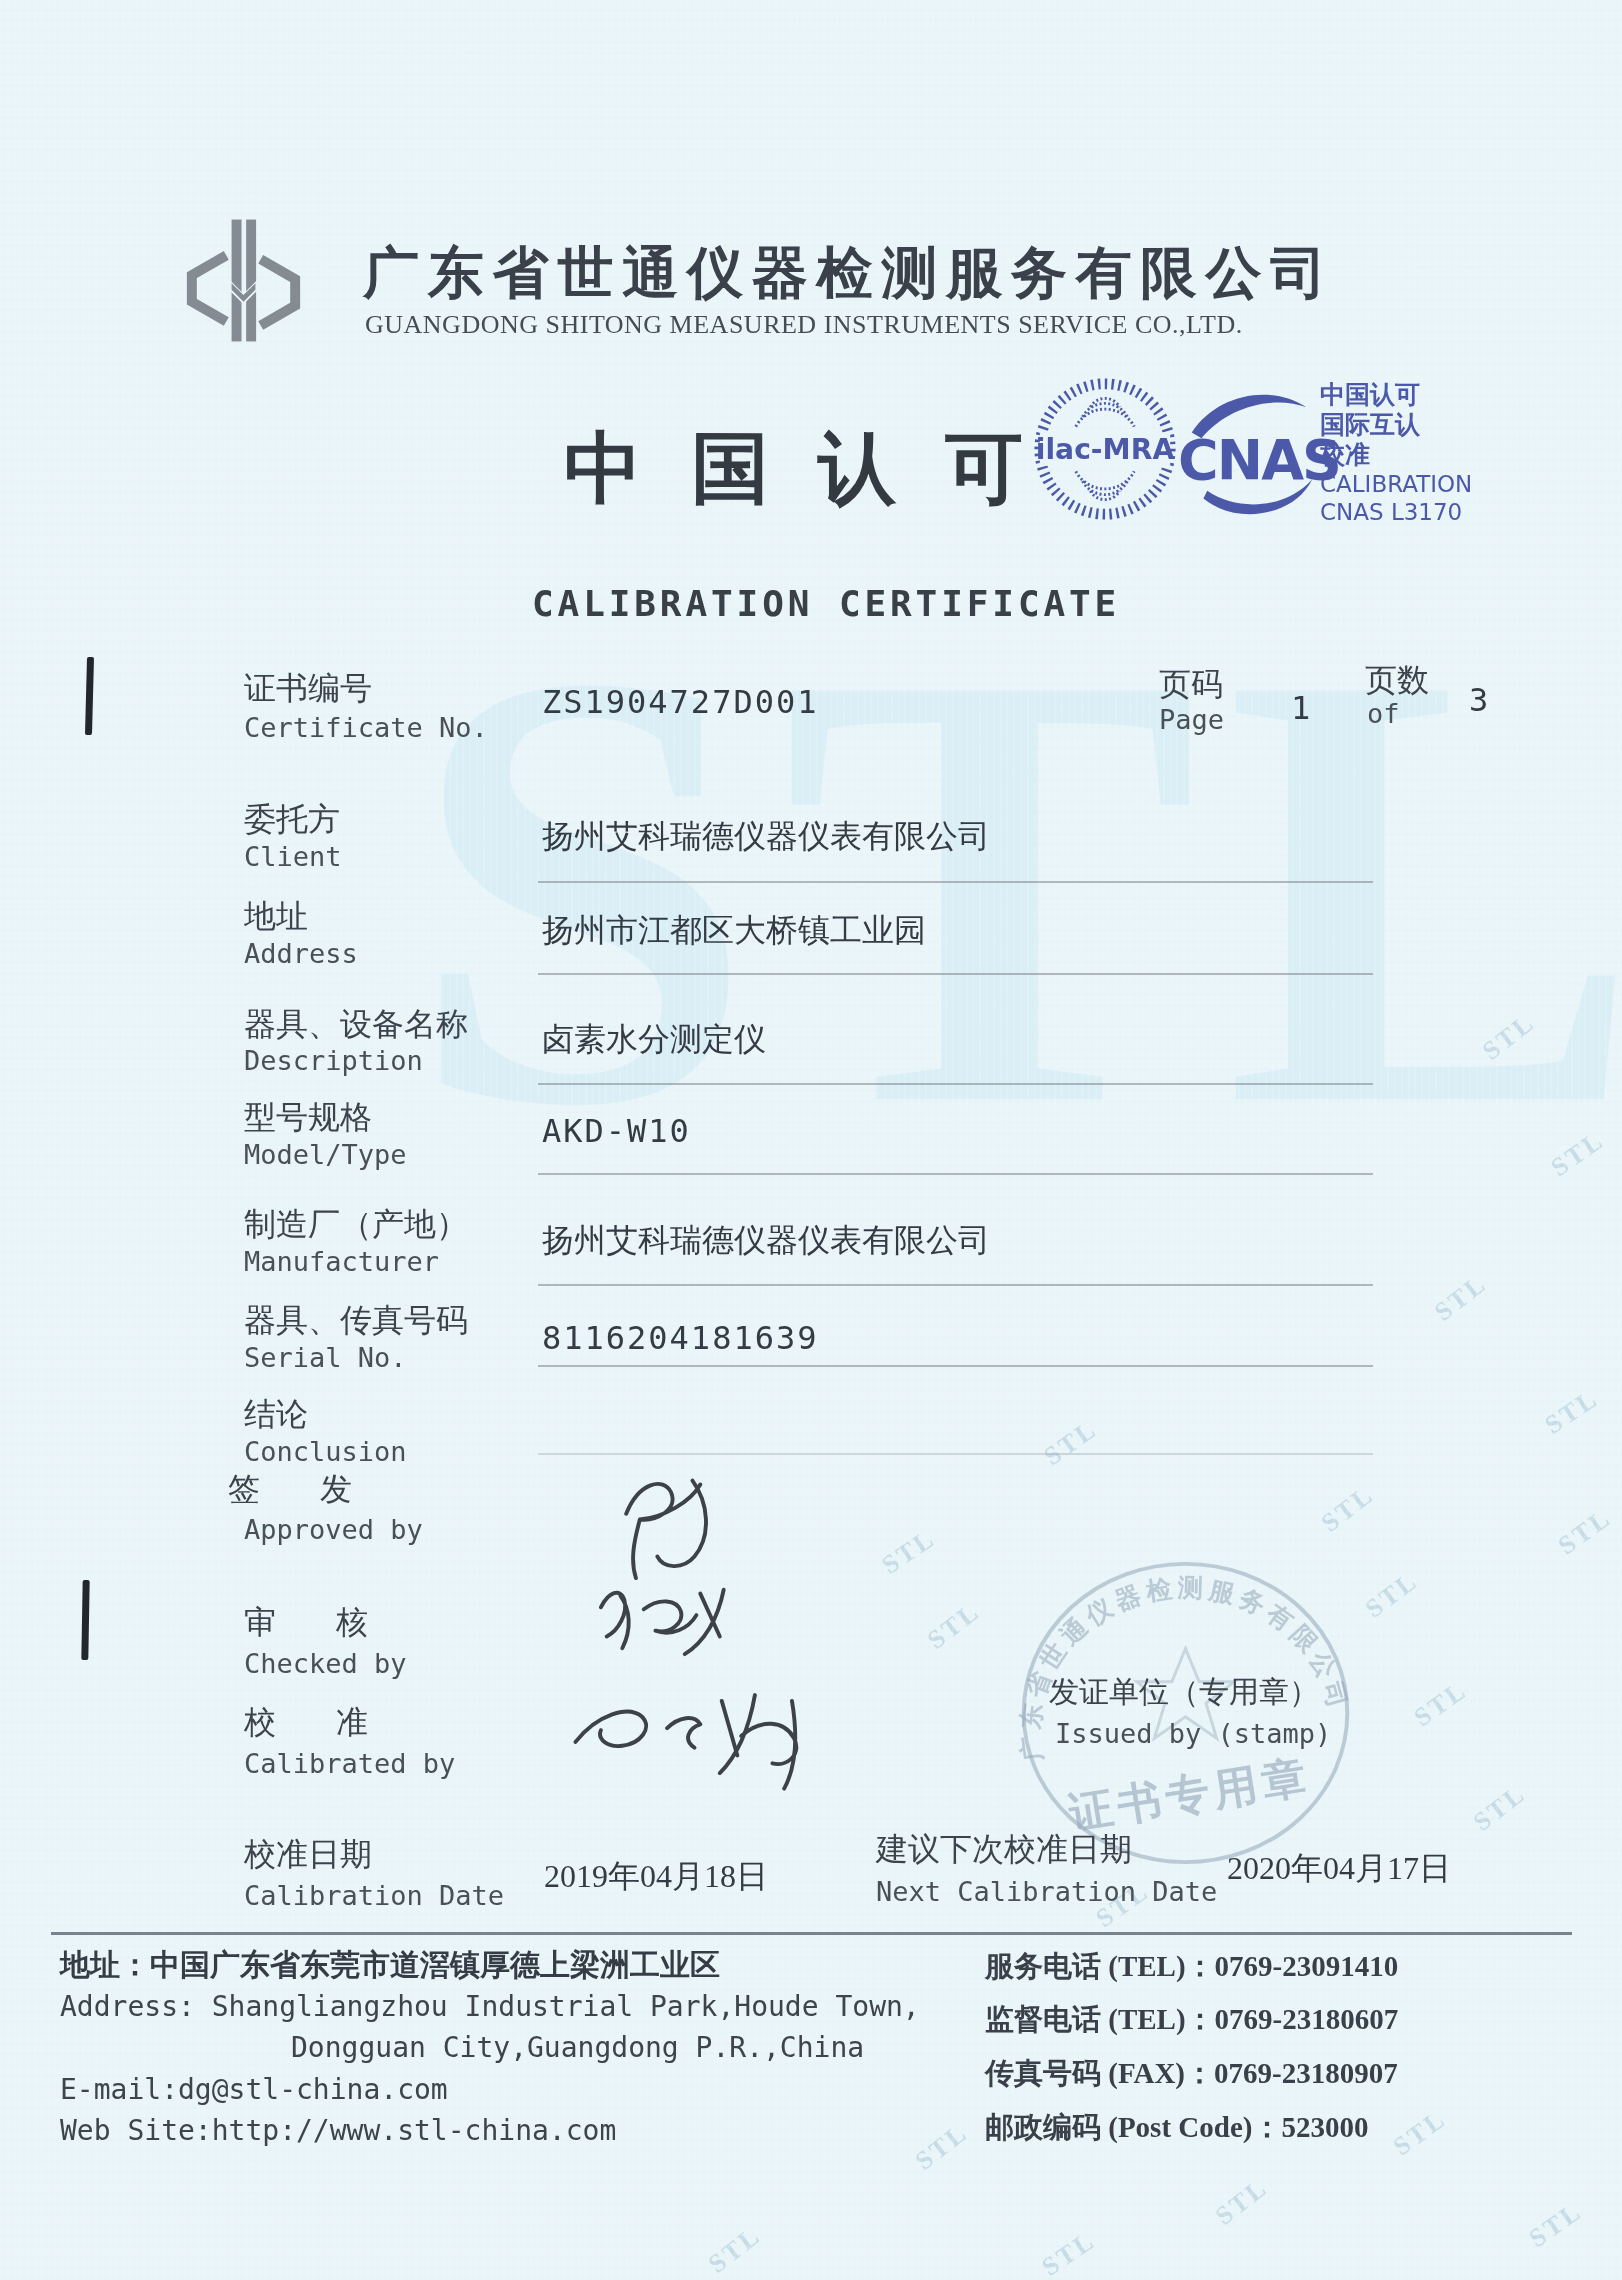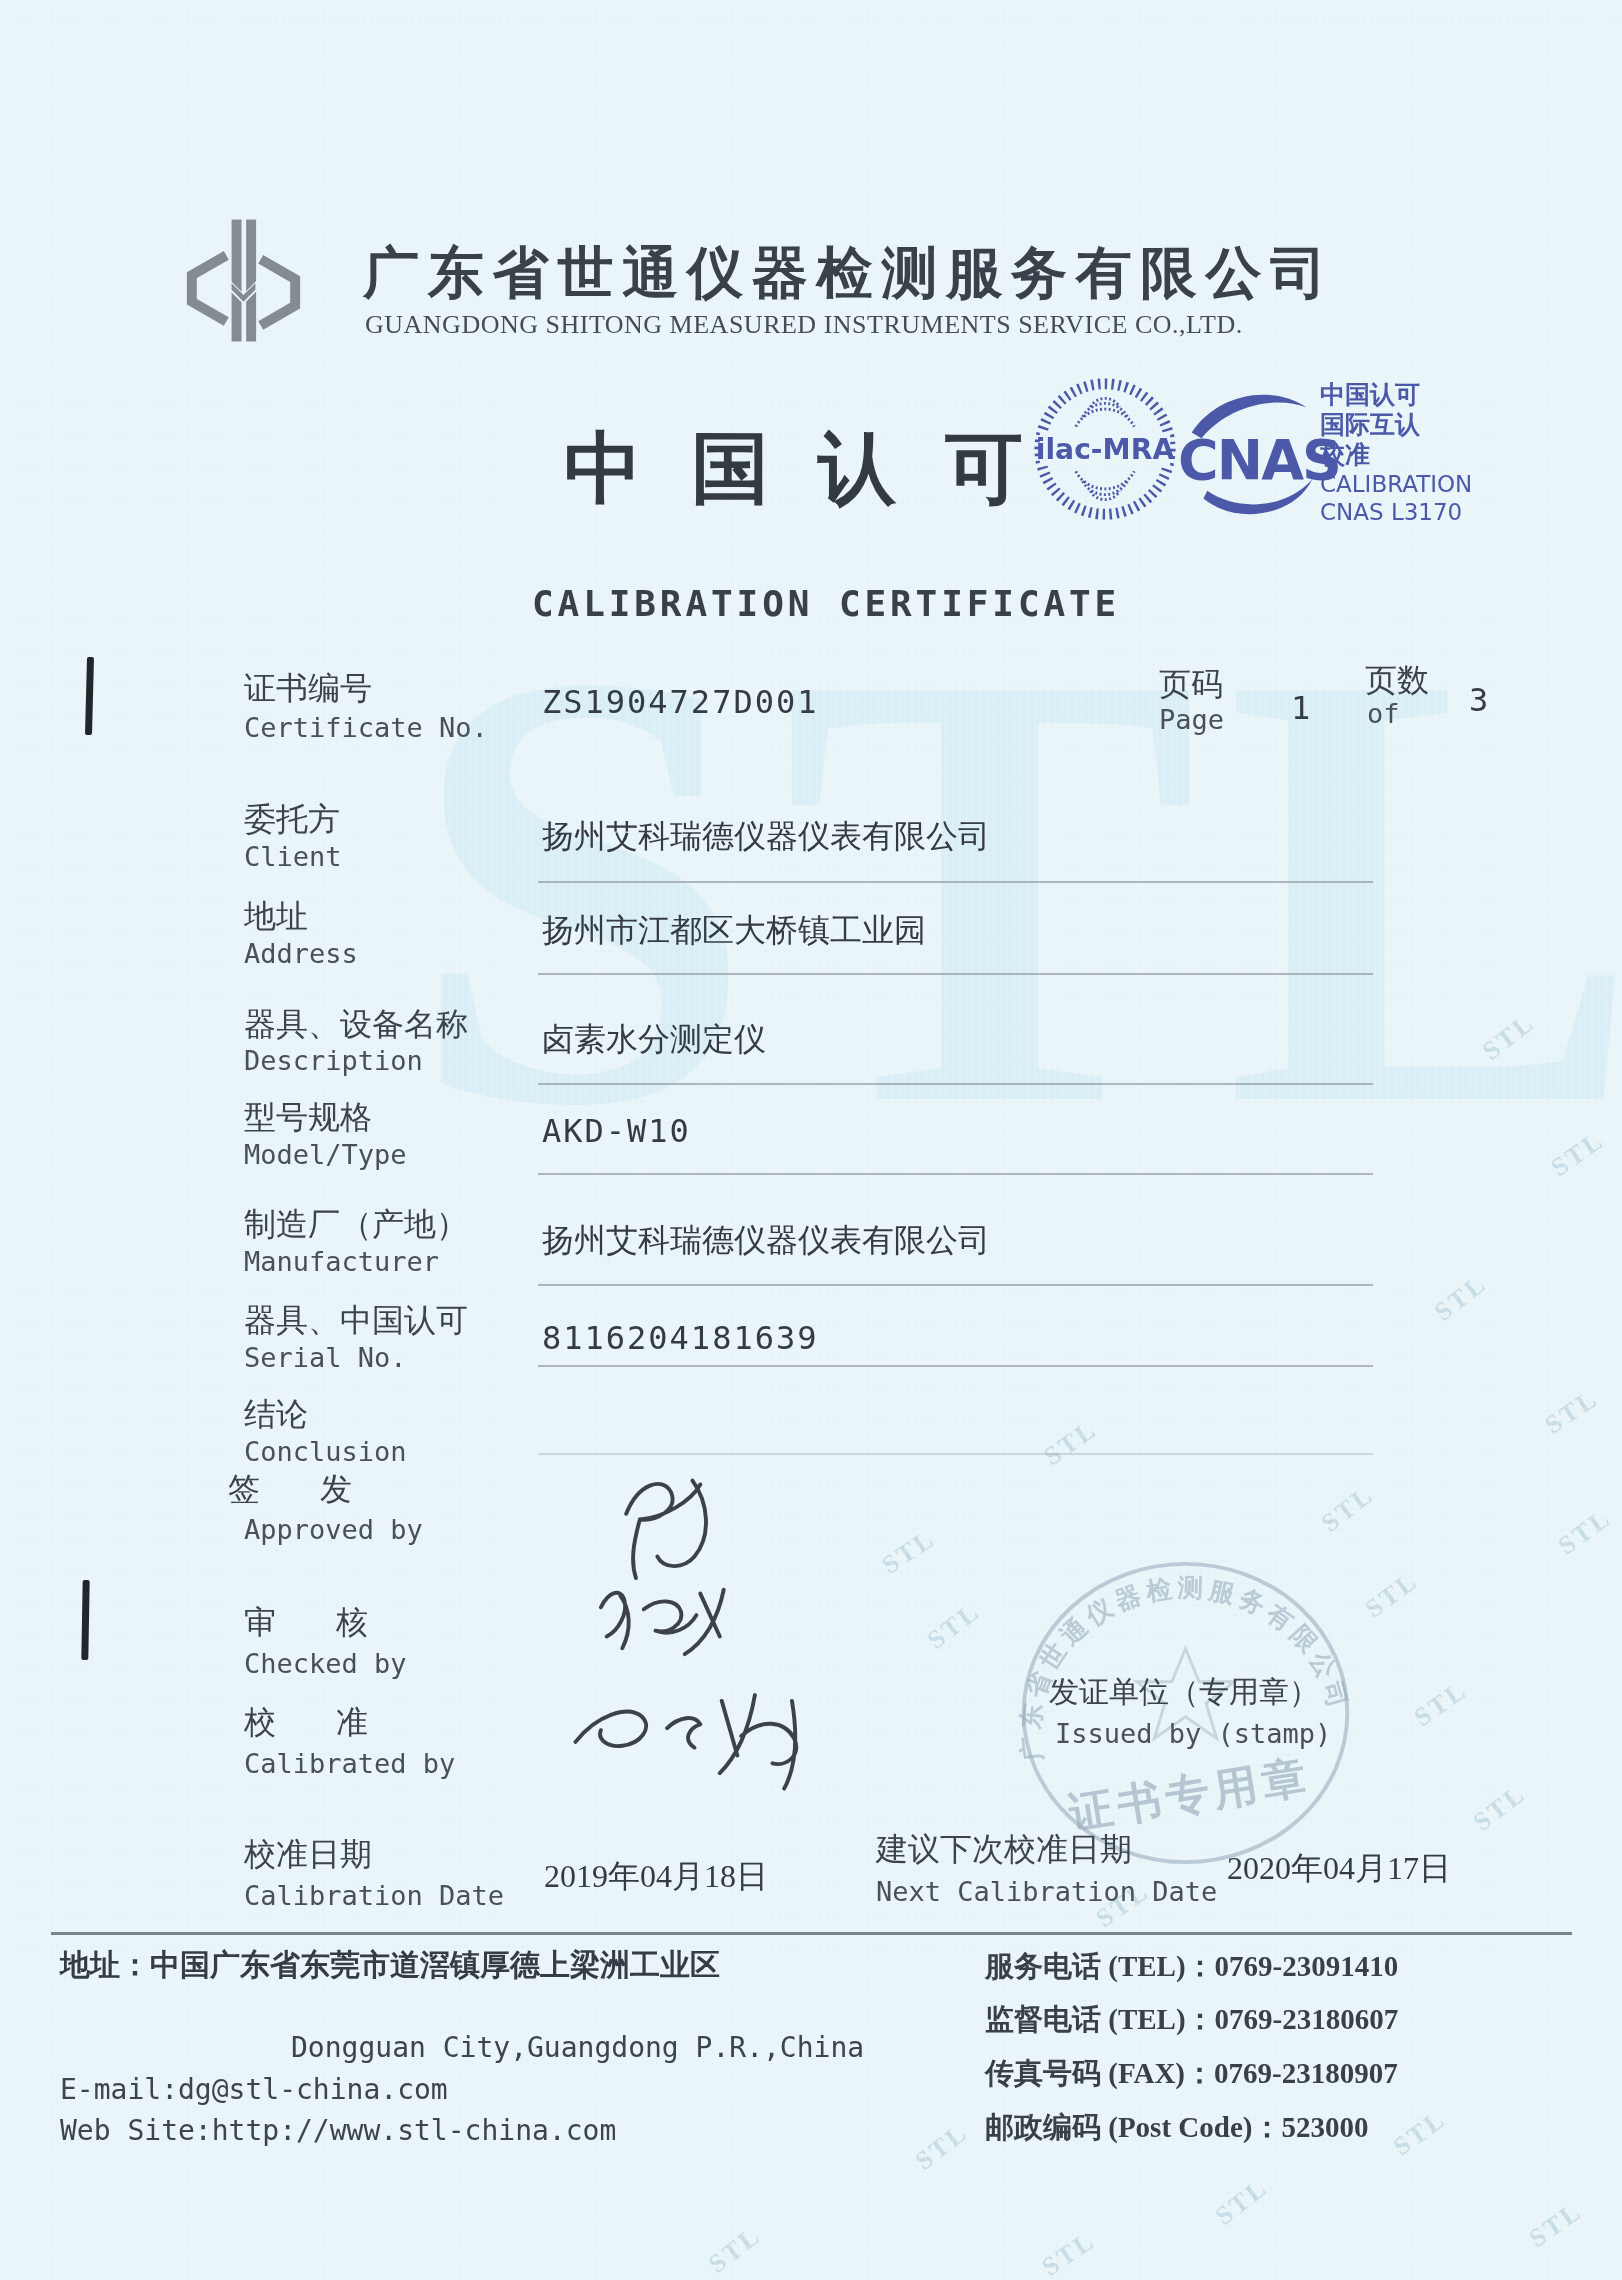--- a/index.html
+++ b/index.html
@@ -151,21 +151,21 @@
   <div class="abs cn-label" style="left:244px;top:1096px">型号规格</div>
   <div class="abs en-label" style="left:244px;top:1139px">Model/Type</div>
   <div class="abs value mono" style="left:542px;top:1112px">AKD-W10</div>
   <div class="underline" style="left:538px;top:1173px;width:835px"></div>
 
   <div class="abs cn-label" style="left:244px;top:1203px">制造厂（产地）</div>
   <div class="abs en-label" style="left:244px;top:1246px">Manufacturer</div>
   <div class="abs value" style="left:542px;top:1219px">扬州艾科瑞德仪器仪表有限公司</div>
   <div class="underline" style="left:538px;top:1284px;width:835px"></div>
 
-  <div class="abs cn-label" style="left:244px;top:1299px">器具、中国认可</div>
+  <div class="abs cn-label" style="left:244px;top:1299px">器具、传真号码</div>
   <div class="abs en-label" style="left:244px;top:1342px">Serial No.</div>
   <div class="abs value mono" style="left:542px;top:1319px">8116204181639</div>
   <div class="underline" style="left:538px;top:1365px;width:835px"></div>
 
   <div class="abs cn-label" style="left:244px;top:1393px">结论</div>
   <div class="abs en-label" style="left:244px;top:1436px">Conclusion</div>
   <div class="underline faint" style="left:538px;top:1453px;width:835px"></div>
 
   <div class="abs cn-label spread" style="left:228px;top:1468px">签发</div>
   <div class="abs en-label" style="left:244px;top:1514px">Approved by</div>
@@ -197,20 +197,21 @@
   <div class="abs cn-label" style="left:244px;top:1833px">校准日期</div>
   <div class="abs en-label" style="left:244px;top:1880px">Calibration Date</div>
   <div class="abs value" style="left:544px;top:1855px">2019年04月18日</div>
   <div class="abs cn-label" style="left:876px;top:1828px">建议下次校准日期</div>
   <div class="abs en-label" style="left:876px;top:1876px">Next Calibration Date</div>
   <div class="abs value" style="left:1227px;top:1847px">2020年04月17日</div>
 
   <div class="sep" style="left:51px;top:1932px;width:1521px;height:2.9px"></div>
 
   <div class="abs foot-cn" style="left:60px;top:1945px">地址：中国广东省东莞市道滘镇厚德上梁洲工业区</div>
+  <div class="abs foot-en" style="left:60px;top:1990px">Address: Shangliangzhou Industrial Park,Houde Town,</div>
   <div class="abs foot-en" style="left:291px;top:2031px">Dongguan City,Guangdong P.R.,China</div>
   <div class="abs foot-en" style="left:60px;top:2073px">E-mail:dg@stl-china.com</div>
   <div class="abs foot-en" style="left:60px;top:2114px">Web Site:http://www.stl-china.com</div>
 
   <div class="abs foot-r" style="left:985px;top:1947px">服务电话 (TEL)：0769-23091410</div>
   <div class="abs foot-r" style="left:985px;top:2000px">监督电话 (TEL)：0769-23180607</div>
   <div class="abs foot-r" style="left:985px;top:2054px">传真号码 (FAX)：0769-23180907</div>
   <div class="abs foot-r" style="left:985px;top:2108px">邮政编码 (Post Code)：523000</div>
 
 </div>

